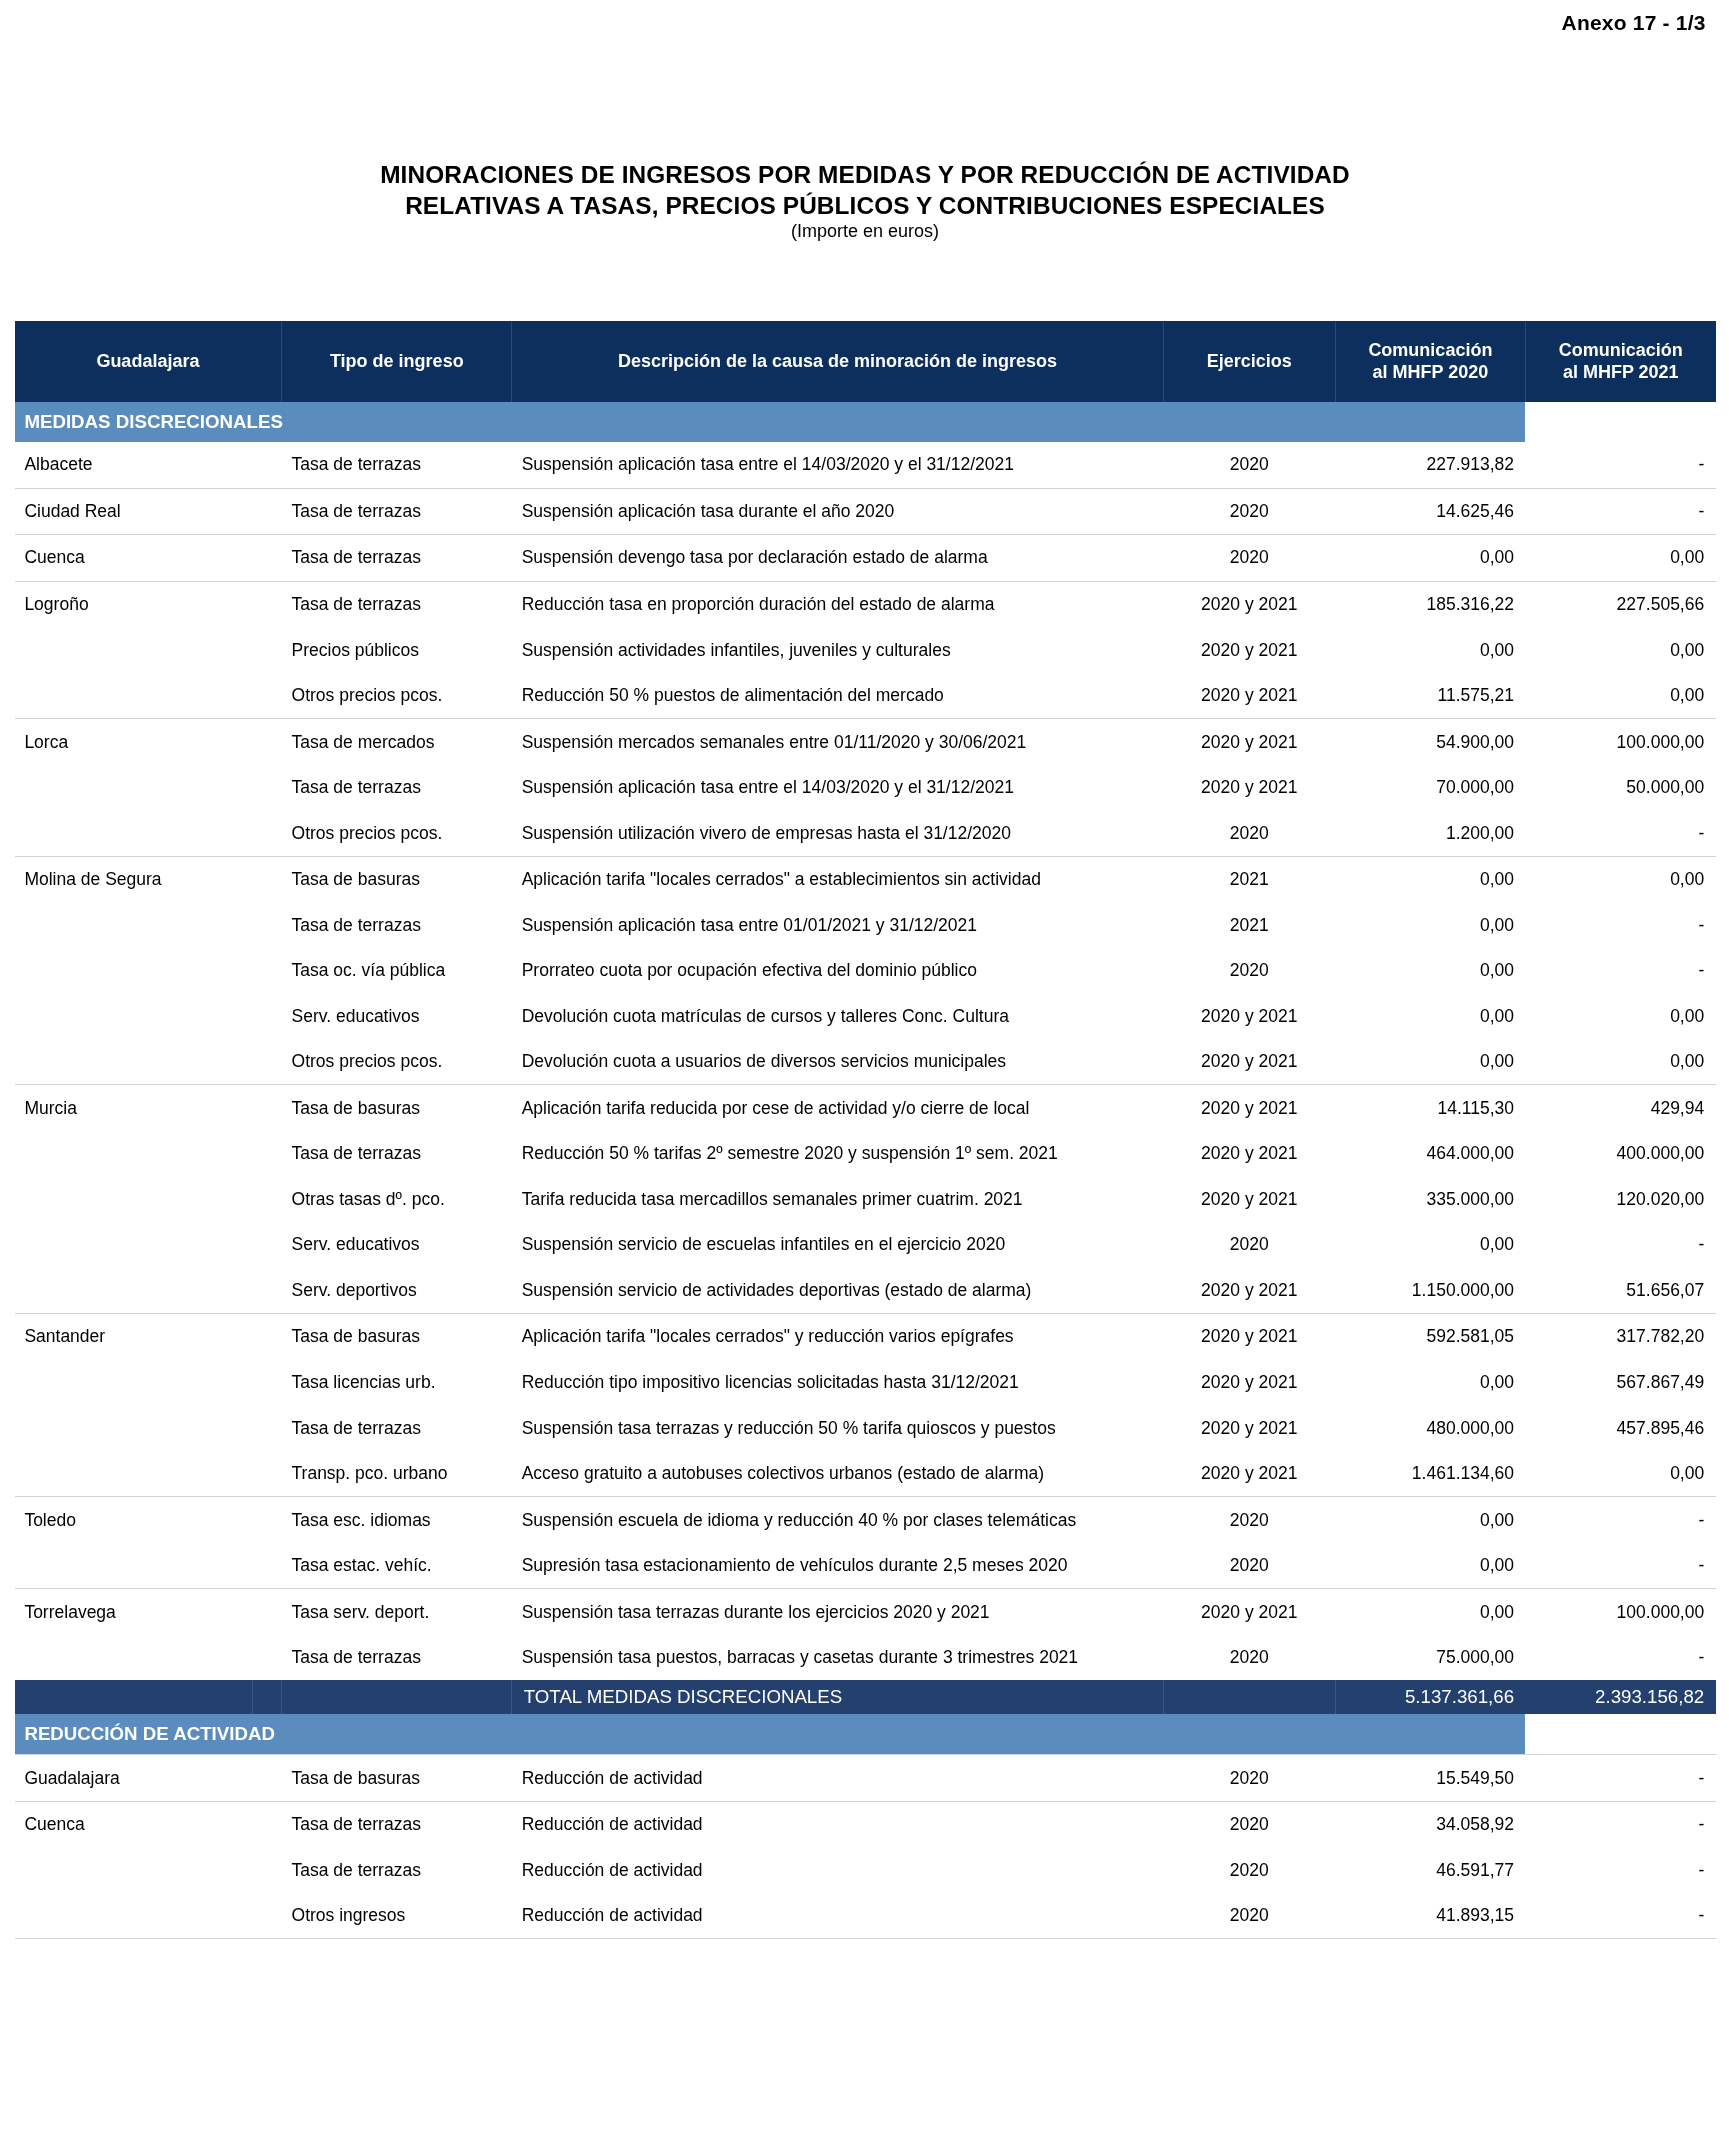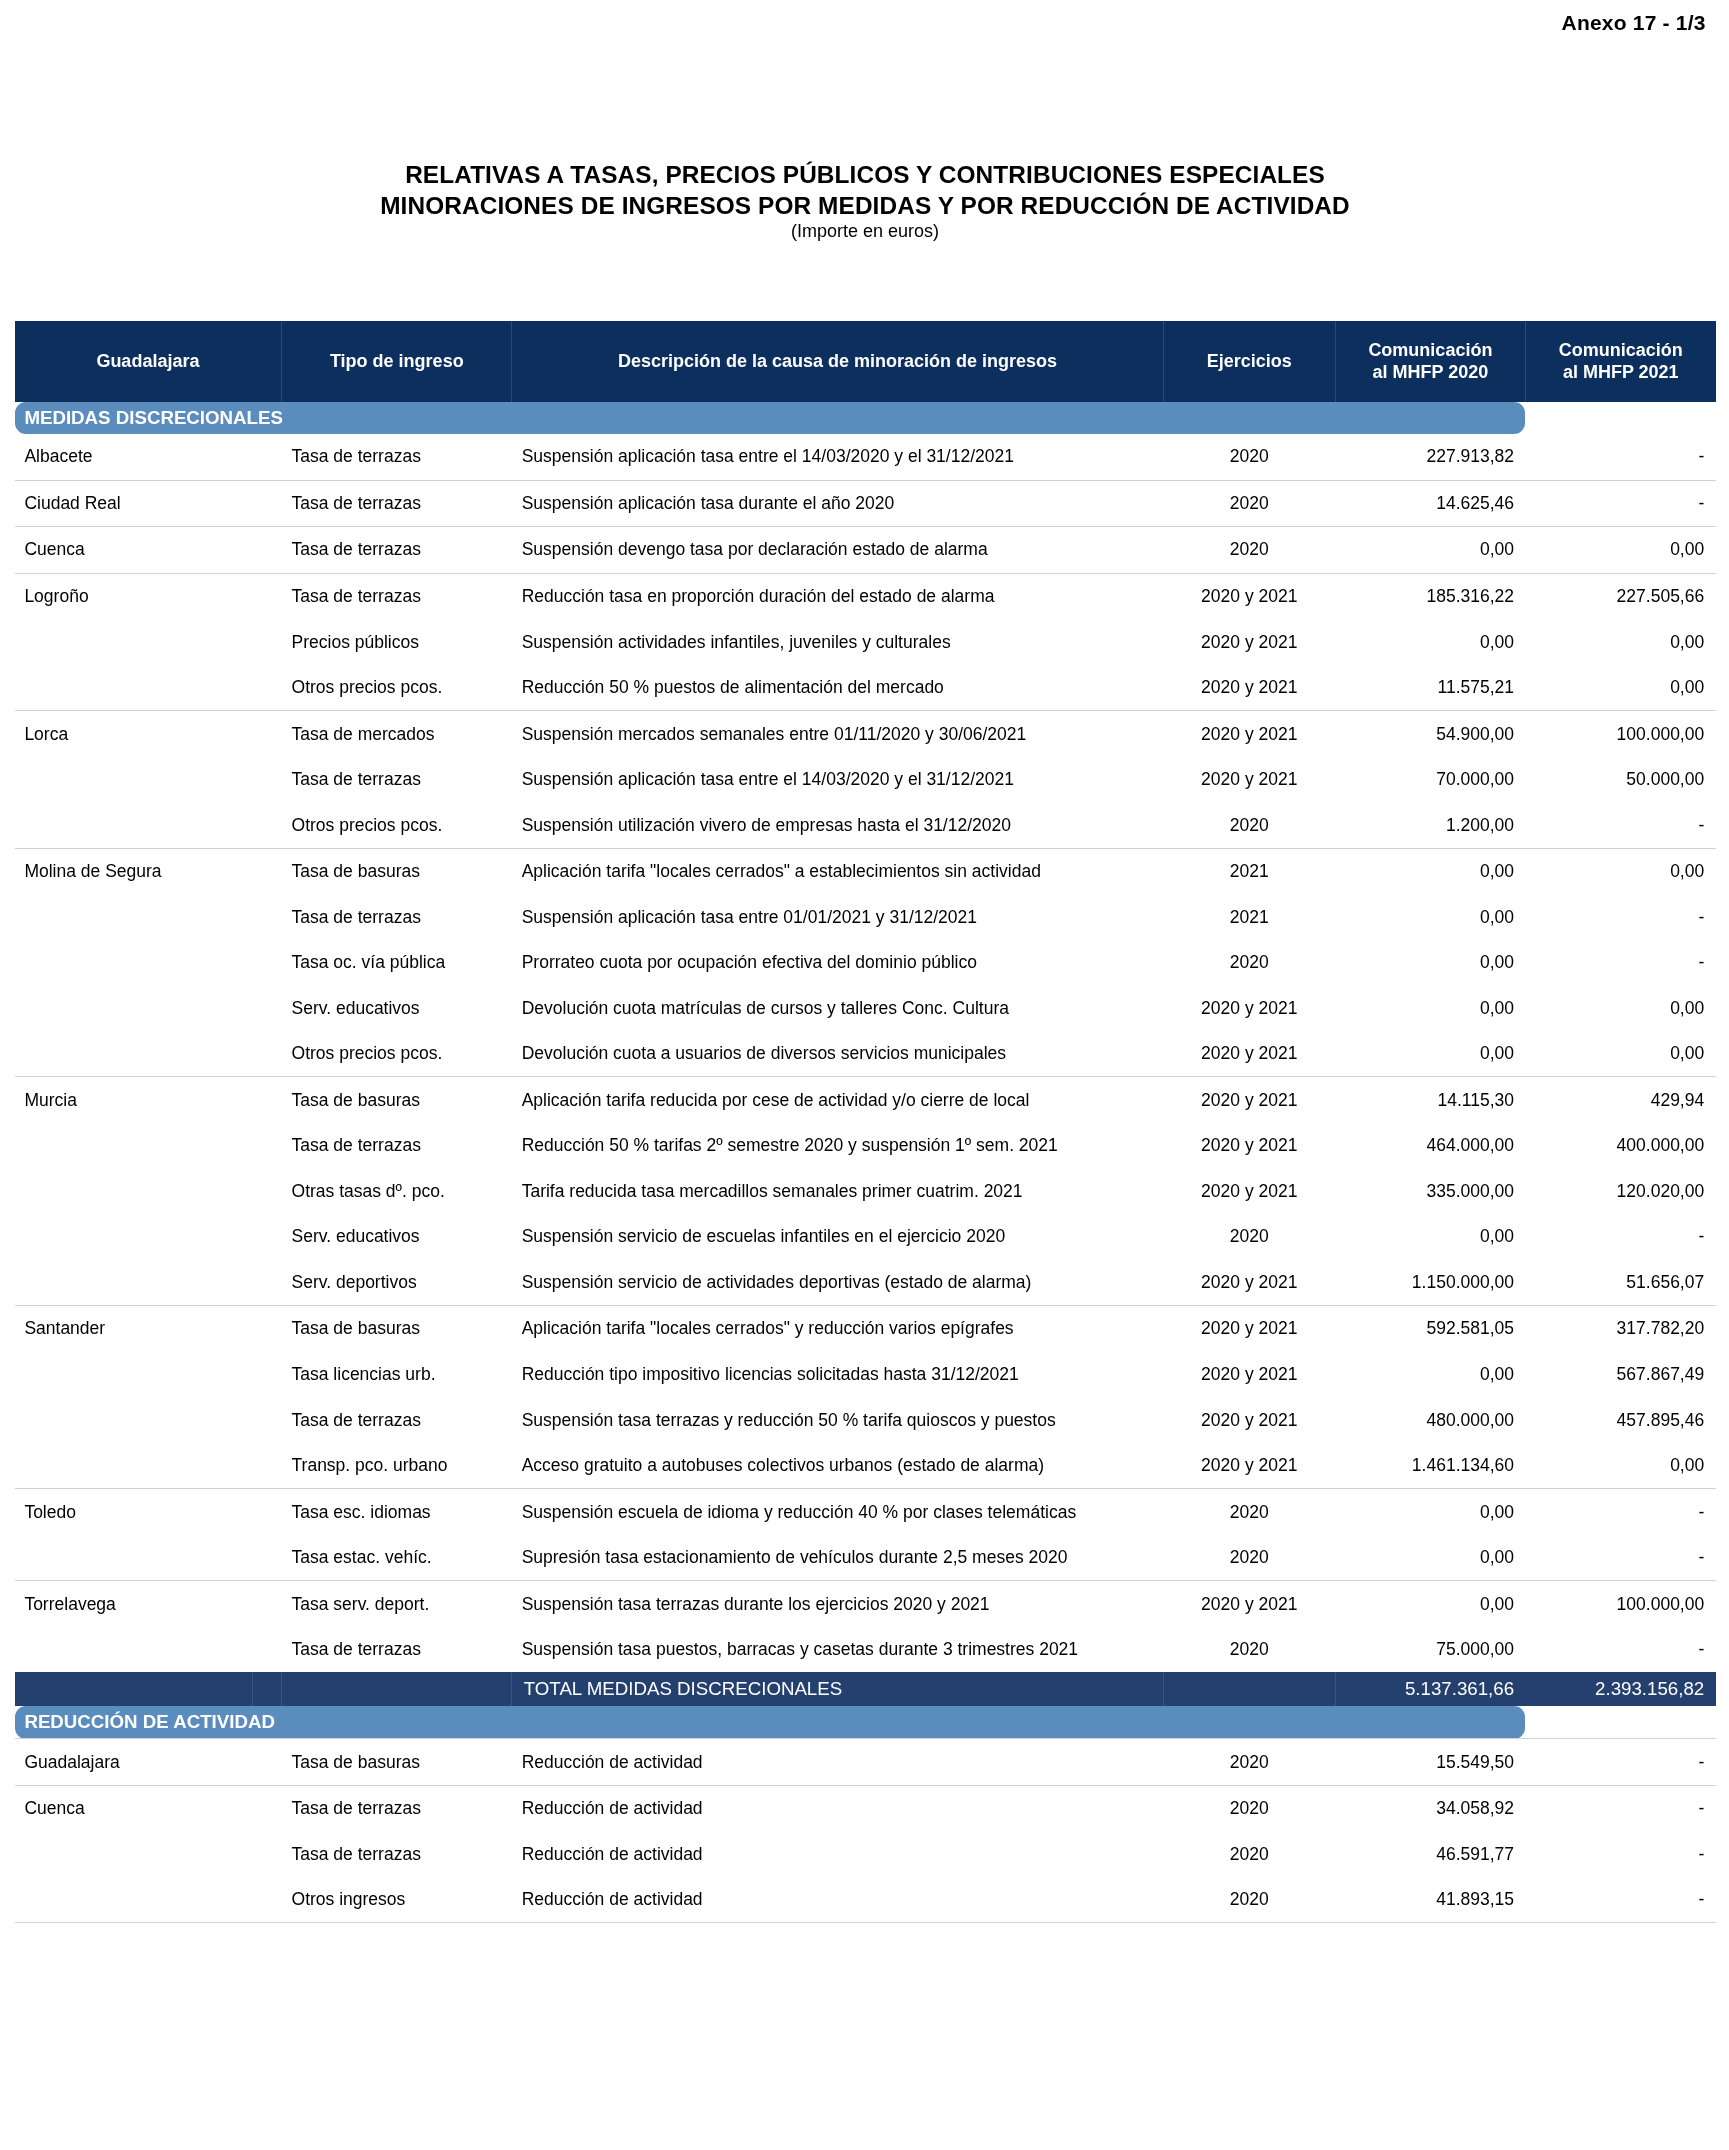--- a/index.html
+++ b/index.html
@@ -80,24 +80,23 @@
   }
   thead th.h-com { text-align: center; }
   thead th:last-child { border-right: none; }
 
   
   tr.section-row td {
     background: #5b8cbe;
     color: #ffffff;
     font-size: 18.7px;
     font-weight: bold;
-    height: 32px;
+    height: 40px;
     padding: 0 9.8px;
     vertical-align: middle;
-    border-radius: 11px;
   }
   tr.section-row td.sec-tail  { background: #ffffff; }
 
   
   tr.total-row td {
     background: #24406e;
     color: #ffffff;
     font-size: 18.7px;
     height: 34px;
     vertical-align: middle;
@@ -123,22 +122,22 @@
   
   tr.group-start > td { border-top: 1.6px solid #cfd4d8; }
   tr.group-last-end > td { border-bottom: 1.6px solid #cfd4d8; }
 </style>
 </head>
 <body>
 
 <div id="anexo-ref">Anexo 17 - 1/3</div>
 
 <h1 id="doc-title">
+  <span class="title-line">MINORACIONES DE INGRESOS POR MEDIDAS Y POR REDUCCIÓN DE ACTIVIDAD</span>
   <span class="title-line">RELATIVAS A TASAS, PRECIOS PÚBLICOS Y CONTRIBUCIONES ESPECIALES</span>
-  <span class="title-line">MINORACIONES DE INGRESOS POR MEDIDAS Y POR REDUCCIÓN DE ACTIVIDAD</span>
 </h1>
 
 <div id="units-note">(Importe en euros)</div>
 
 <table id="minoraciones-table">
   <colgroup>
     <col class="c-ayto">
     <col class="c-gap">
     <col class="c-tipo">
     <col class="c-desc">

